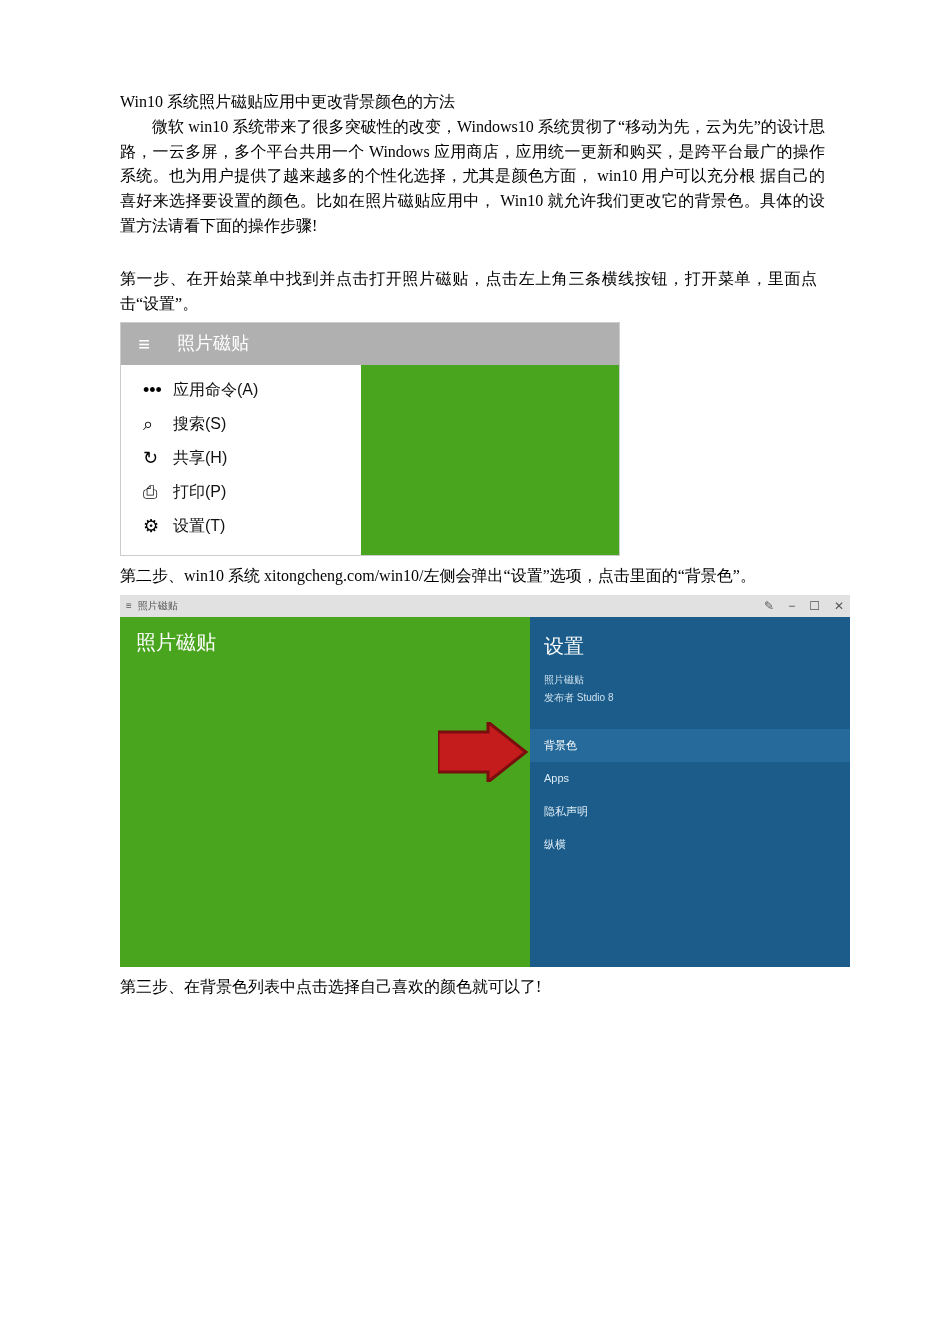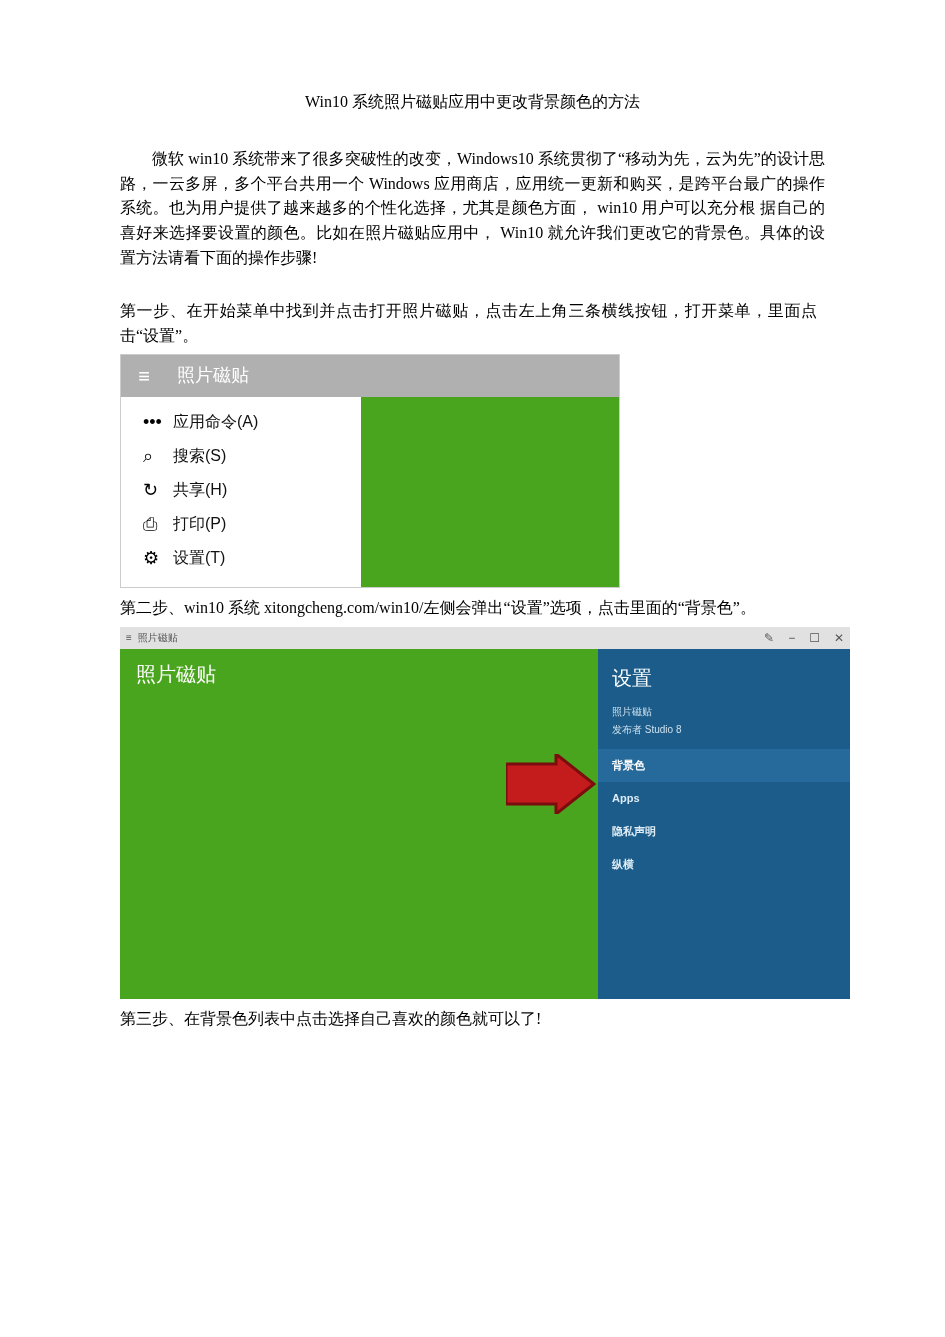--- a/index.html
+++ b/index.html
@@ -7,23 +7,22 @@
     background: #ffffff;
     font-family: "SimSun", "宋体", serif;
     width: 945px;
     min-height: 1337px;
     padding: 90px 120px 0 120px;
     font-size: 16px;
     line-height: 1.55;
     color: #000;
   }
   .title {
-    text-align: center;
+    text-align: left;
     font-size: 16px;
-    margin-bottom: 32px;
   }
   .intro {
     text-align: justify;
     text-indent: 2em;
     margin-bottom: 28px;
   }
   .step {
     text-align: justify;
     margin: 8px 8px 6px 0;
   }
@@ -121,21 +120,21 @@
     font-size: 20px;
     padding: 10px 16px;
     font-weight: 400;
   }
   .shot2-arrow {
     position: absolute;
     top: 105px;
     right: 2px;
   }
   .shot2-panel {
-    width: 252px;
+    width: 320px;
     background: #1b5c8a;
     display: flex;
     flex-direction: column;
     color: #e8f1f7;
   }
   .shot2-panel-head {
     padding: 14px 14px 6px 14px;
   }
   .shot2-panel-title {
     font-size: 20px;
@@ -146,22 +145,21 @@
     font-size: 10px;
     color: #cde0ed;
     margin-top: 10px;
   }
   .shot2-panel-sub2 {
     font-size: 10px;
     color: #cde0ed;
     margin-top: 2px;
   }
   .shot2-panel-list {
-    margin-top: 6px;
-    font-weight: bold;
+    margin-top: 18px;
   }
   .shot2-panel-item {
     font-size: 11px;
     color: #dcebf5;
     padding: 8px 14px;
   }
   .shot2-panel-item.selected {
     background: #256a9a;
     color: #fff;
   }

